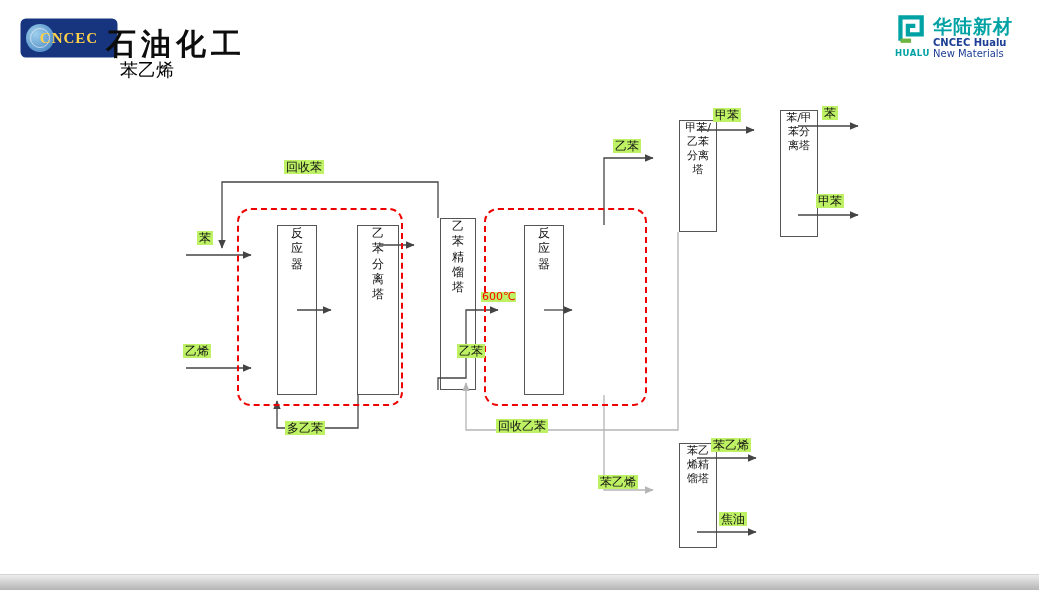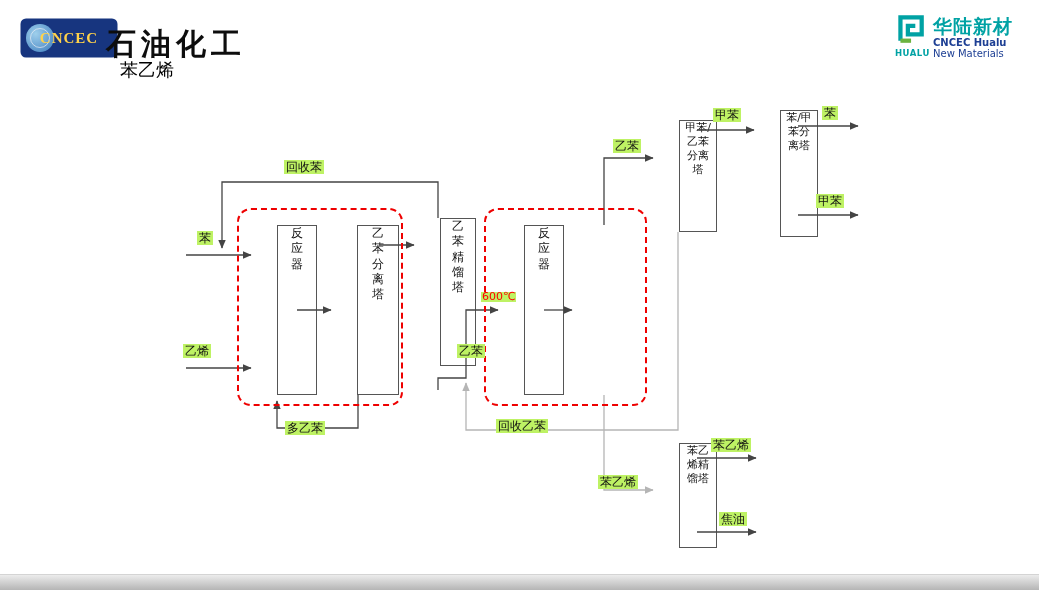--- a/index.html
+++ b/index.html
@@ -66,21 +66,21 @@
     <div class="hualu-en1">CNCEC Hualu</div>
     <div class="hualu-en2">New Materials</div>
   </div>
 
   <div class="box" style="left:257px;top:225px;width:40px;height:170px">
     <div class="lbl" style="width:14px">反应器</div>
   </div>
   <div class="box" style="left:337px;top:225px;width:42px;height:170px">
     <div class="lbl" style="width:14px">乙苯分离塔</div>
   </div>
-  <div class="box" style="left:420px;top:218px;width:36px;height:148px">
+  <div class="box" style="left:420px;top:218px;width:36px;height:172px">
     <div class="lbl" style="width:14px">乙苯精馏塔</div>
   </div>
   <div class="box" style="left:504px;top:225px;width:40px;height:170px">
     <div class="lbl" style="width:14px">反应器</div>
   </div>
   <div class="box narrow" style="left:659px;top:120px;width:38px;height:112px">
     <div class="lbl" style="width:28px">甲苯/乙苯分离塔</div>
   </div>
   <div class="box narrow" style="left:659px;top:443px;width:38px;height:105px">
     <div class="lbl" style="width:28px">苯乙烯精馏塔</div>

